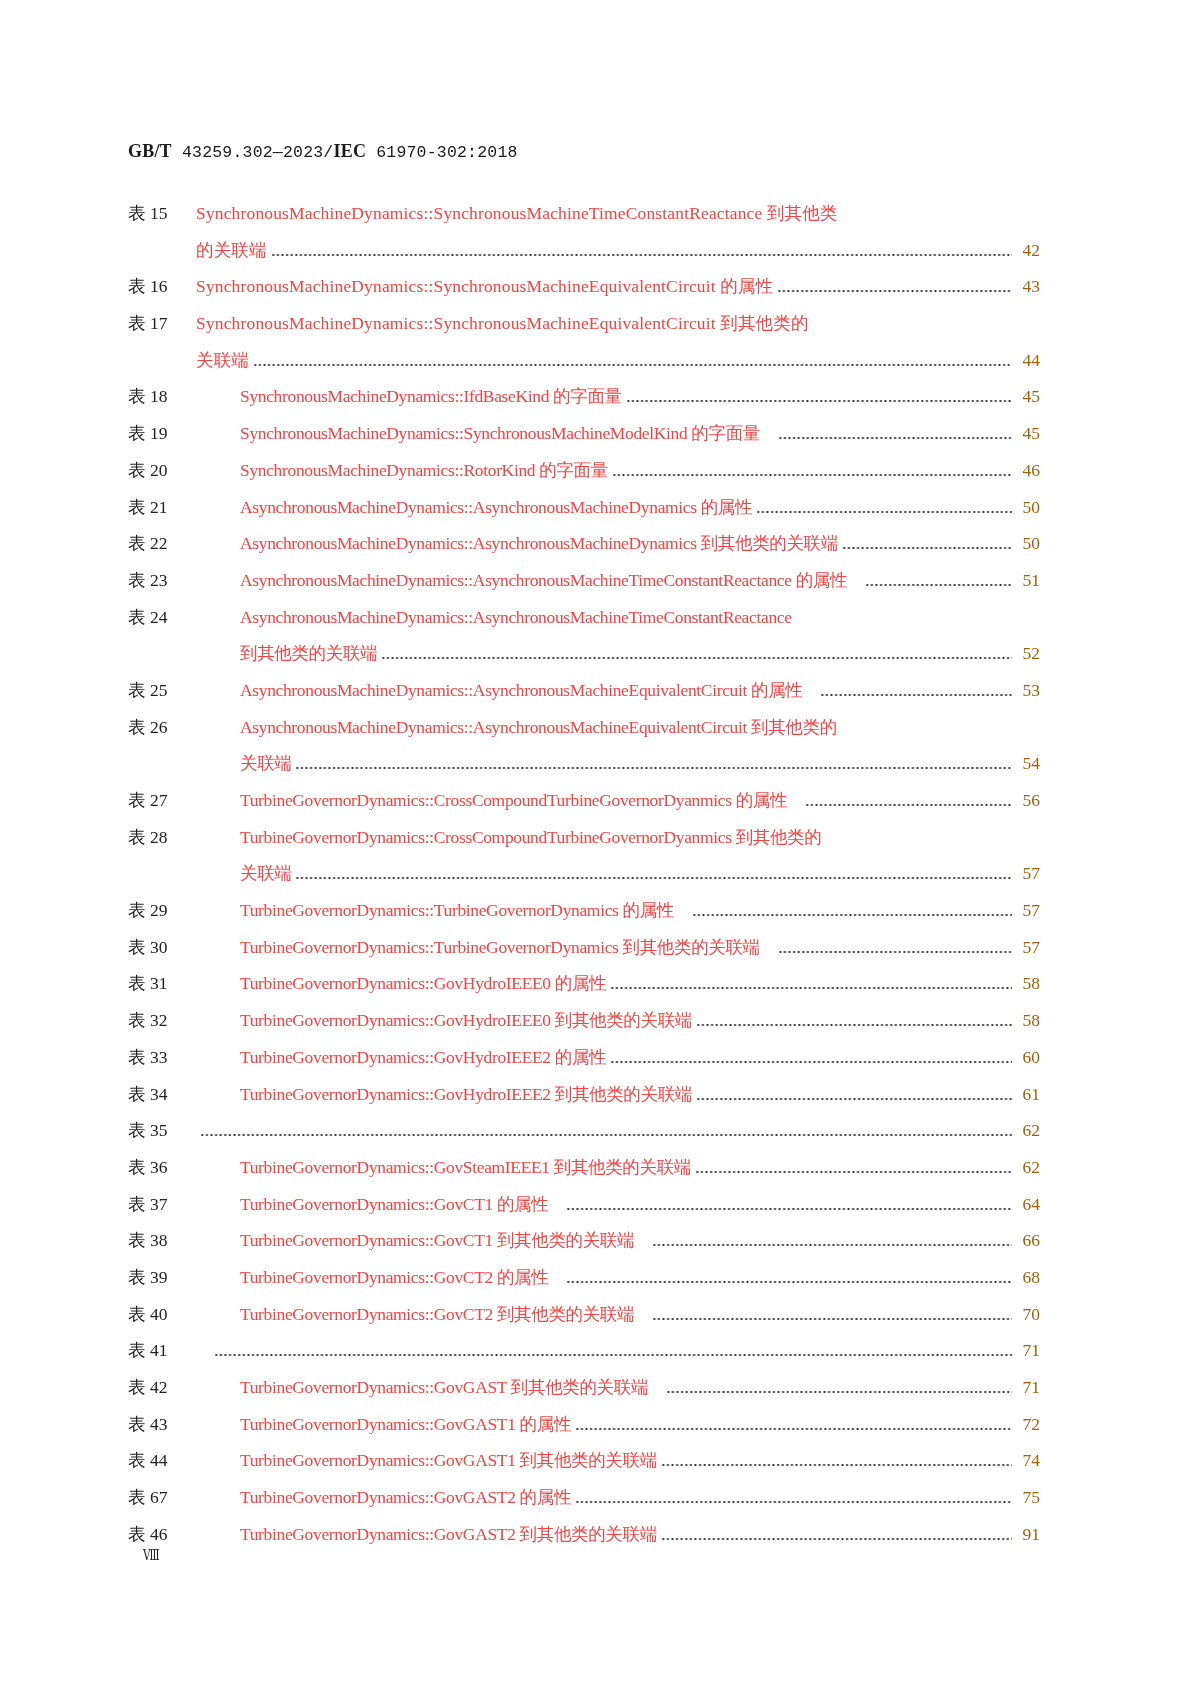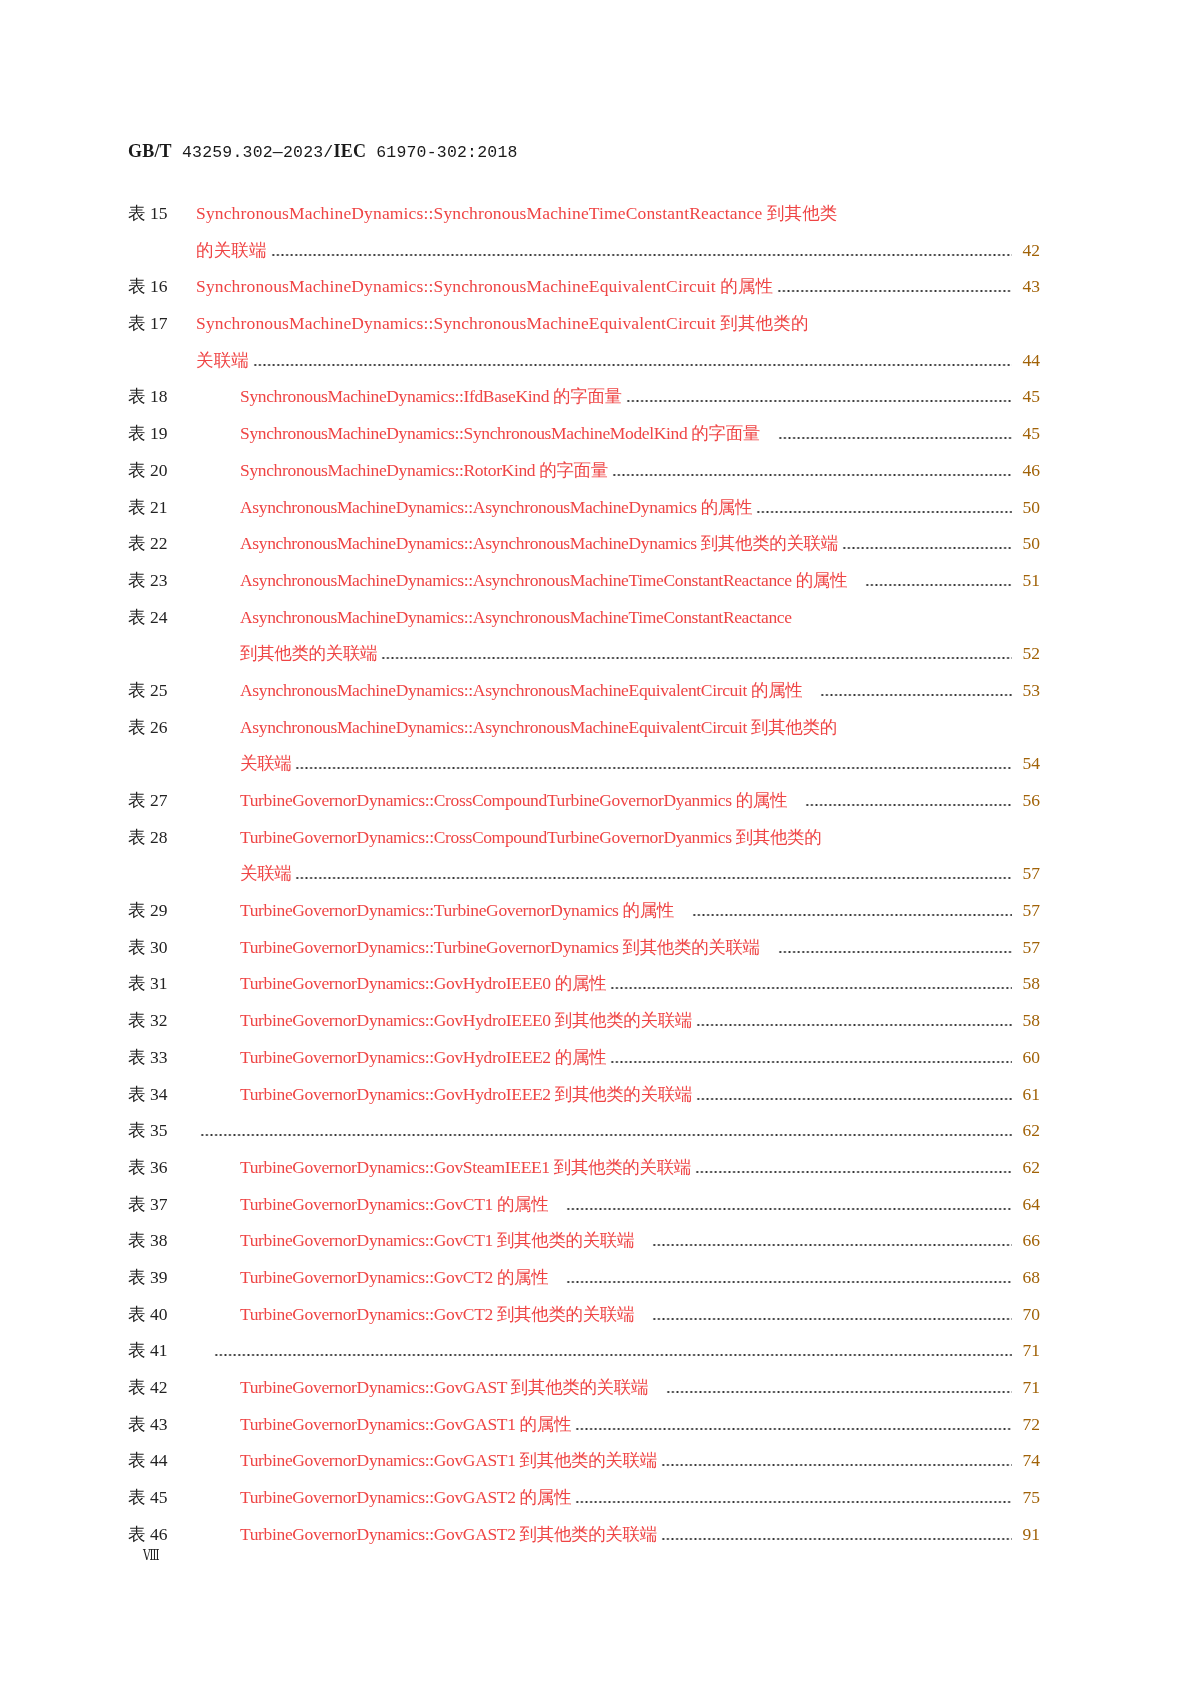--- a/index.html
+++ b/index.html
@@ -374,21 +374,21 @@
     <div class="toc-entry">
       <div class="toc-line">
         <span class="toc-label">表 44</span>
         <span class="toc-title condensed condensed">TurbineGovernorDynamics::GovGAST1 到其他类的关联端</span>
         <span class="toc-leader"></span>
         <span class="toc-page">74</span>
       </div>
     </div>
     <div class="toc-entry">
       <div class="toc-line">
-        <span class="toc-label">表 45</span>
+        <span class="toc-label">表 67</span>
         <span class="toc-title condensed condensed">TurbineGovernorDynamics::GovGAST2 的属性</span>
         <span class="toc-leader"></span>
         <span class="toc-page">75</span>
       </div>
     </div>
     <div class="toc-entry">
       <div class="toc-line">
         <span class="toc-label">表 46</span>
         <span class="toc-title condensed condensed">TurbineGovernorDynamics::GovGAST2 到其他类的关联端</span>
         <span class="toc-leader"></span>

